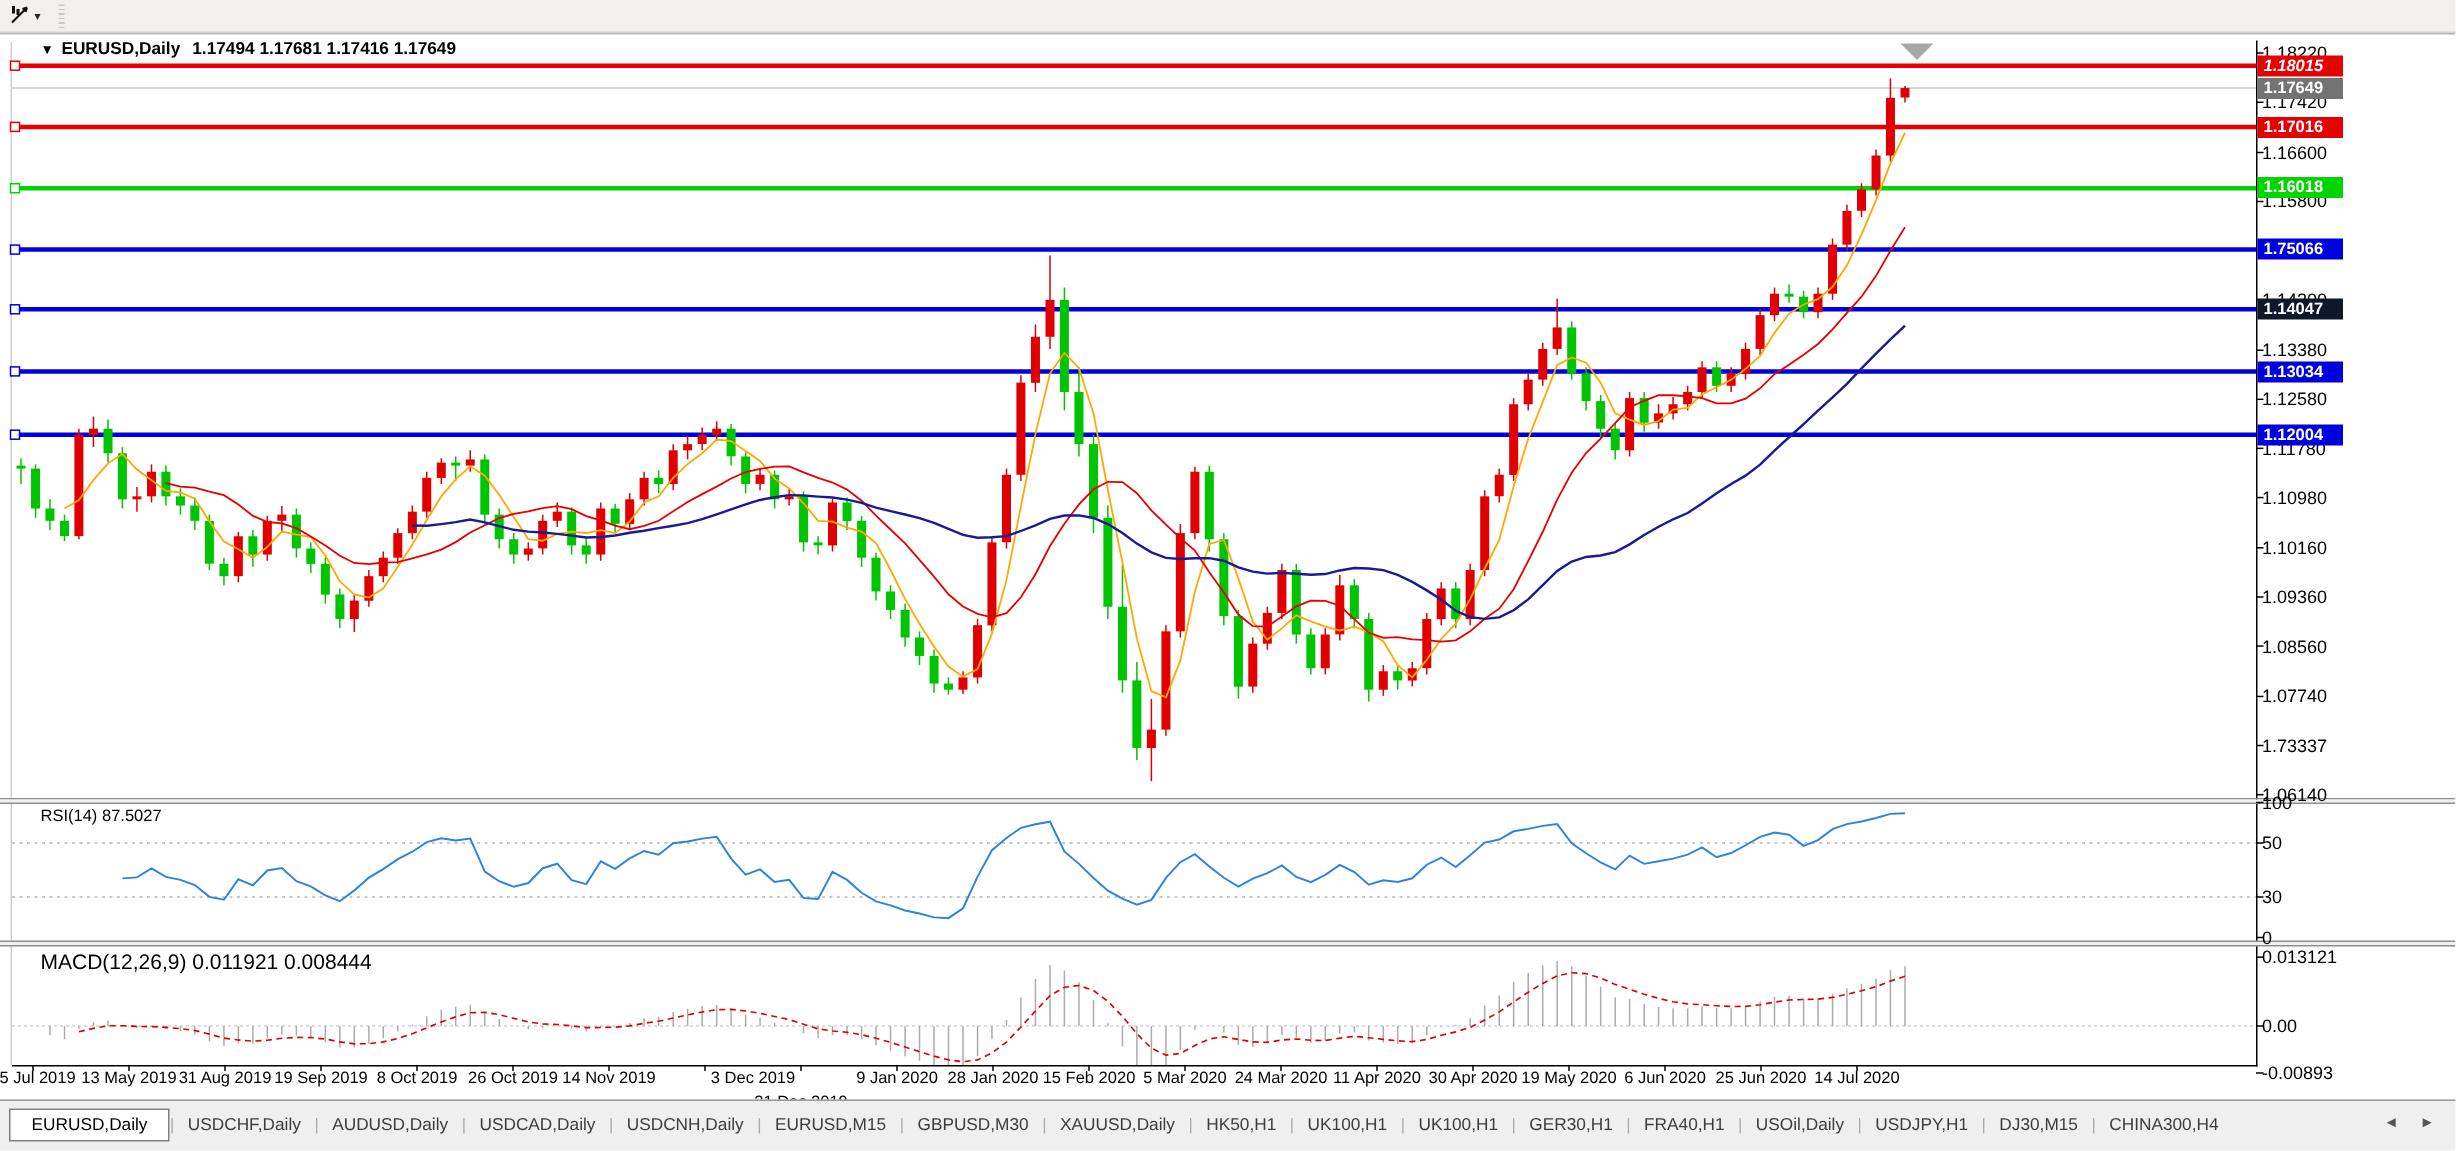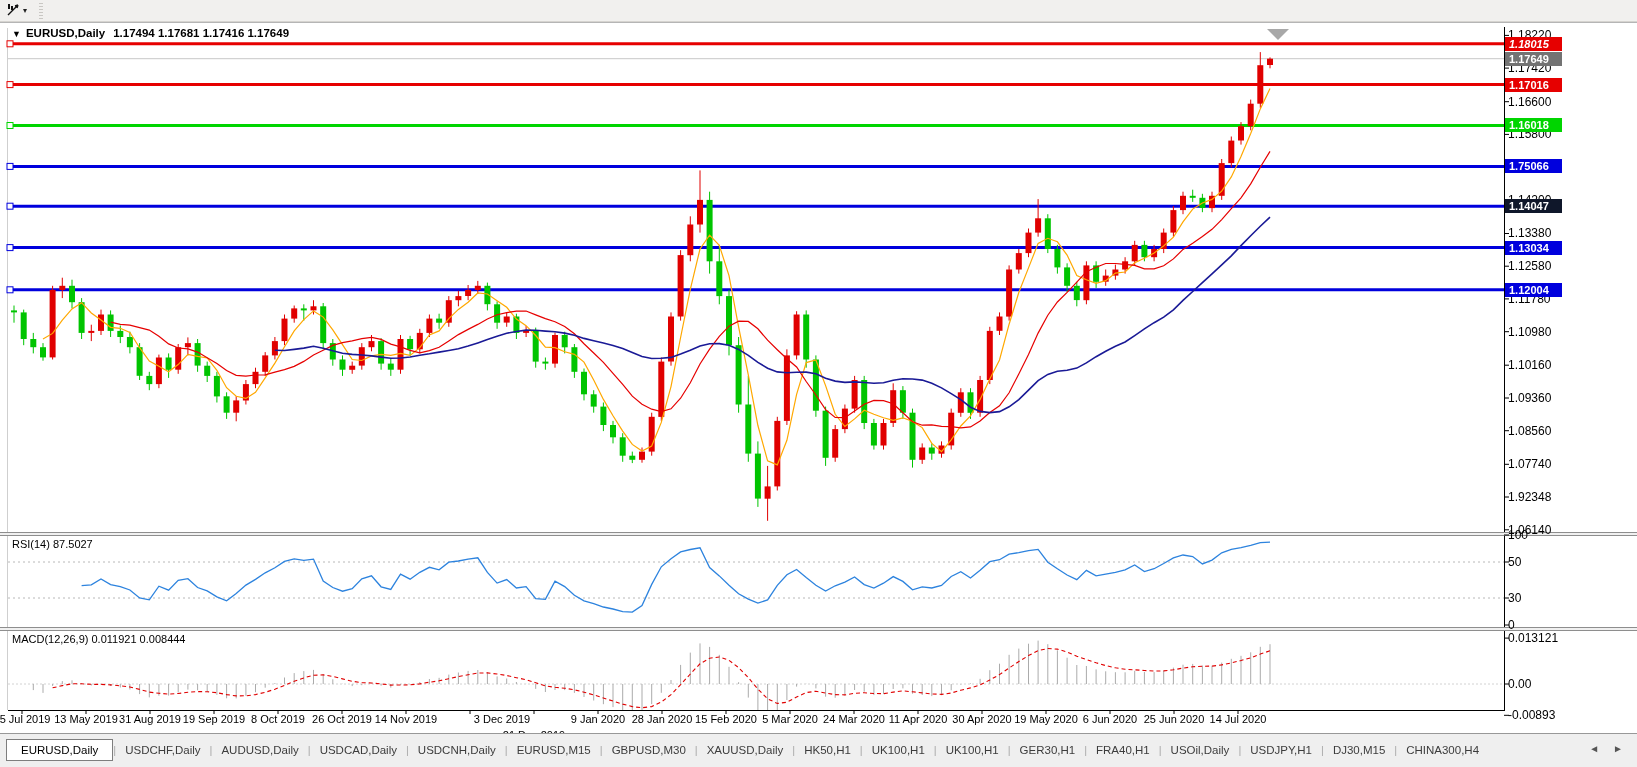--- a/index.html
+++ b/index.html
@@ -11,26 +11,26 @@
     padding:1px 4px;margin-left:3px;height:18px;}
   #tool-caret{font-size:8px;color:#222;line-height:1;}
   .grip{width:4px;height:16px;margin:0 6px 0 8px;
     background:repeating-linear-gradient(to bottom,#c9c7c3 0 1px,transparent 1px 3px);}
   .tfbtn{height:18px;min-width:27px;margin:0 1px;border:1px solid transparent;background:transparent;
     font-family:inherit;font-size:11px;color:#222;padding:0 4px;line-height:16px;}
   .tfbtn.active{background:#fbfbfb;border-color:#b6b6b6;}
   
   #chart{position:absolute;top:22px;left:0;width:1637px;height:711px;background:#fff;}
   #csvg{position:absolute;top:0;left:0;}
-  .ovl{position:absolute;white-space:nowrap;}
+  .ovl{position:absolute;white-space:nowrap;margin-left:15px;}
   #title{left:12px;top:5px;font-size:11.5px;font-weight:bold;color:#000;}
   #title .tri{font-size:9px;margin-right:5px;}
   #title .vals{margin-left:8px;}
   #rsi-label{left:12px;top:516px;font-size:11px;color:#000;}
-  #macd-label{left:12px;top:611px;font-size:11px;color:#000;}
+  #macd-label{left:12px;top:611px;font-size:14px;color:#000;}
   .axlabel{position:absolute;left:1508px;font-size:12px;color:#000;white-space:nowrap;}
   .tag{position:absolute;left:1505px;width:53px;height:14px;line-height:14px;padding-left:4px;
     font-size:11px;font-weight:bold;color:#fff;}
   .datelabel{position:absolute;top:691px;font-size:11px;color:#000;transform:translateX(-50%);white-space:nowrap;}
   
   #tabbar{position:absolute;left:0;top:733px;width:1637px;height:34px;box-sizing:border-box;
     background:#efefef;border-top:1px solid #989898;}
   #tabs{position:absolute;left:6px;top:3px;display:flex;align-items:center;height:26px;}
   .tab{font-size:11.5px;color:#3c3c3c;padding:4px 9px;}
   .tab.active{background:#fff;border:1px solid #7e7e7e;color:#000;padding:4px 14px;}
@@ -556,21 +556,21 @@
       <div class="axlabel" style="top: 105.412px;">1.15800</div>
       <div class="axlabel" style="top: 170.896px;">1.14200</div>
       <div class="axlabel" style="top: 204.456px;">1.13380</div>
       <div class="axlabel" style="top: 237.199px;">1.12580</div>
       <div class="axlabel" style="top: 269.941px;">1.11780</div>
       <div class="axlabel" style="top: 302.683px;">1.10980</div>
       <div class="axlabel" style="top: 336.243px;">1.10160</div>
       <div class="axlabel" style="top: 368.985px;">1.09360</div>
       <div class="axlabel" style="top: 401.727px;">1.08560</div>
       <div class="axlabel" style="top: 435.288px;">1.07740</div>
-      <div class="axlabel" style="top: 468.03px;">1.92348</div>
+      <div class="axlabel" style="top: 468.03px;">1.73337</div>
       <div class="axlabel" style="top: 500.772px;">1.06140</div>
       <div class="axlabel" style="top: 506px;">100</div>
       <div class="axlabel" style="top: 533px;">50</div>
       <div class="axlabel" style="top: 569px;">30</div>
       <div class="axlabel" style="top: 596px;">0</div>
       <div class="axlabel" style="top: 609.077px;">0.013121</div>
       <div class="axlabel" style="top: 655px;">0.00</div>
       <div class="axlabel" style="top: 686.255px;">-0.00893</div>
       <div class="tag" style="top: 14.7571px; background: rgb(230, 0, 0); font-style: italic;">1.18015</div>
       <div class="tag" style="top: 55.6438px; background: rgb(230, 0, 0);">1.17016</div>

